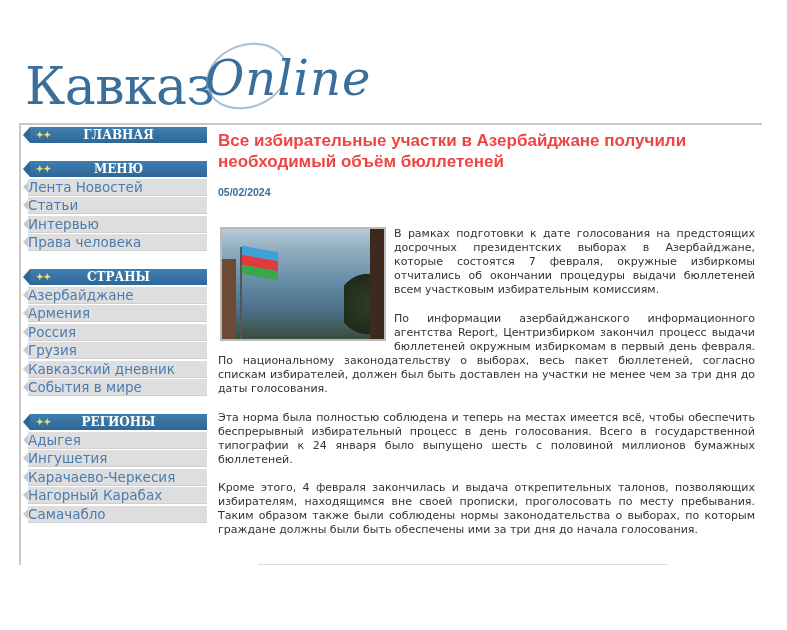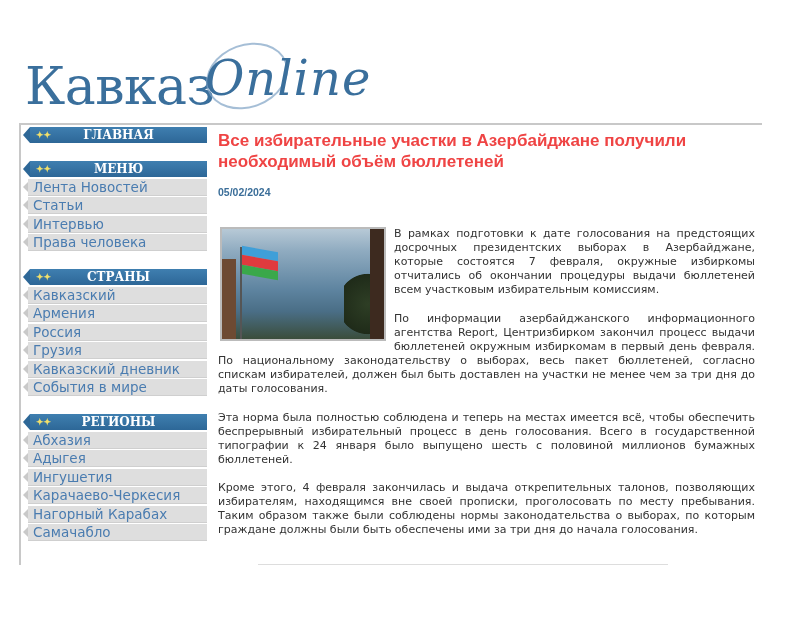--- a/index.html
+++ b/index.html
@@ -9,21 +9,21 @@
   .logo-online { position:absolute; left:180px; top:0px; font-family:"DejaVu Serif", serif; font-style:italic; font-size:48px; color:#3a6f9c; white-space:nowrap; letter-spacing:1px; }
   .logo-swirl { position:absolute; left:180px; top:-6px; width:80px; height:60px; border:2px solid #7fa3c4; border-radius:50%; transform:rotate(-20deg); opacity:.7; }
 
   .frame-top { position:absolute; left:19px; top:123px; width:743px; height:2px; background:#c8c8c8; }
   .frame-left { position:absolute; left:19px; top:123px; width:2px; height:442px; background:#c8c8c8; }
 
   .sidebar { position:absolute; left:26px; top:127px; width:181px; }
   .cat { position:relative; height:16px; background:linear-gradient(#3f7fb0,#2d6797); margin-left:4px; color:#fff; font-family:"DejaVu Serif", serif; font-weight:bold; font-size:12px; text-align:center; line-height:16px; }
   .cat::before { content:""; position:absolute; left:-7px; top:0; border-right:7px solid #2d6797; border-top:8px solid transparent; border-bottom:8px solid transparent; }
   .cat .star { position:absolute; left:6px; top:0; color:#f2e06a; font-size:9px; }
-  .item { position:relative; height:16px; margin-top:1.5px; margin-left:2px; background:#dedede; color:#4a7cb0; font-size:13.5px; line-height:16px; padding-left:5px; white-space:nowrap; border-bottom:1px solid #cfcfcf; }
+  .item { position:relative; height:16px; margin-top:1.5px; margin-left:2px; background:#dedede; color:#4a7cb0; font-size:13.5px; line-height:16px; white-space:nowrap; border-bottom:1px solid #cfcfcf; }
   .item::before { content:""; position:absolute; left:-5px; top:3px; border-right:5px solid #c9c9c9; border-top:5px solid transparent; border-bottom:5px solid transparent; }
   .gap { height:18px; }
 
   .main { position:absolute; left:218px; top:127px; width:540px; }
   .title { font-family:"Liberation Sans", sans-serif; font-weight:bold; color:#ef4444; font-size:17px; line-height:21px; margin-top:3px; }
   .date { font-family:"Liberation Sans", sans-serif; font-weight:bold; color:#3b6e99; font-size:10.5px; margin-top:14px; }
   .article { position:absolute; top:100px; left:0; width:537px; font-family:"DejaVu Sans", sans-serif; font-size:11px; line-height:14px; color:#333; text-align:justify; }
   .article p { margin:0 0 14.8px 0; }
   .photo { float:left; width:162px; height:110px; margin:0 8px 4px 2px; border:2px solid #bbb; position:relative; overflow:hidden; background:linear-gradient(#b7c9d6 0%, #8fabc0 20%, #5e84a0 55%, #4a6e86 75%, #3a4d3b 100%); }
   .photo .flag { position:absolute; left:20px; top:20px; width:36px; height:28px; transform:skewY(10deg); }
@@ -60,33 +60,32 @@
   <div class="item">Лента Новостей</div>
   <div class="item">Статьи</div>
   <div class="item">Интервью</div>
   <div class="item">Права человека</div>
   <div class="gap"></div>
 
   <div class="cat">
     <span class="star">✦✦</span>
     <span>СТРАНЫ</span>
   </div>
-  <div class="item">Кавказский</div>
+  <div class="item">Азербайджане</div>
   <div class="item">Армения</div>
   <div class="item">Россия</div>
   <div class="item">Грузия</div>
   <div class="item">Кавказский дневник</div>
   <div class="item">События в мире</div>
   <div class="gap"></div>
 
   <div class="cat">
     <span class="star">✦✦</span>
     <span>РЕГИОНЫ</span>
   </div>
-  <div class="item">Абхазия</div>
   <div class="item">Адыгея</div>
   <div class="item">Ингушетия</div>
   <div class="item">Карачаево-Черкесия</div>
   <div class="item">Нагорный Карабах</div>
   <div class="item">Самачабло</div>
 </nav>
 
 <main class="main">
   <h1 class="title">Все избирательные участки в Азербайджане получили необходимый объём бюллетеней</h1>
   <div class="date">05/02/2024</div>

